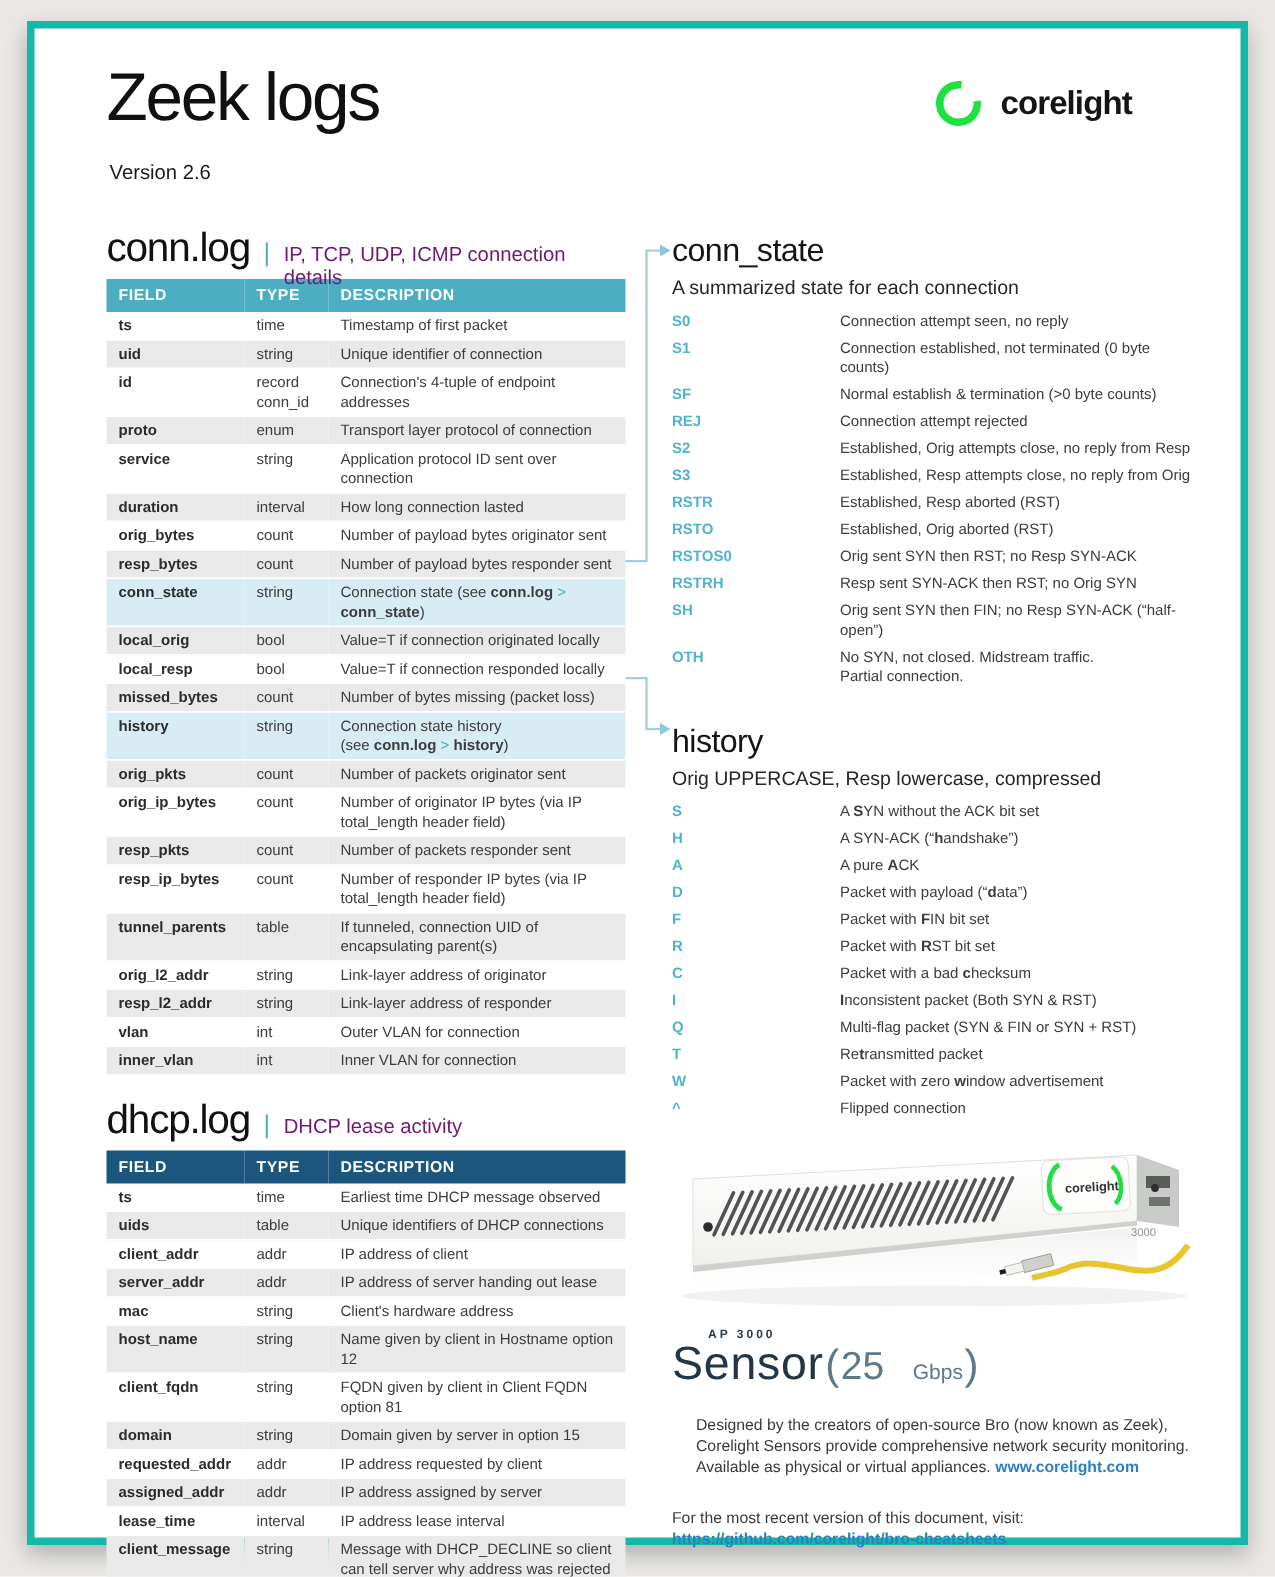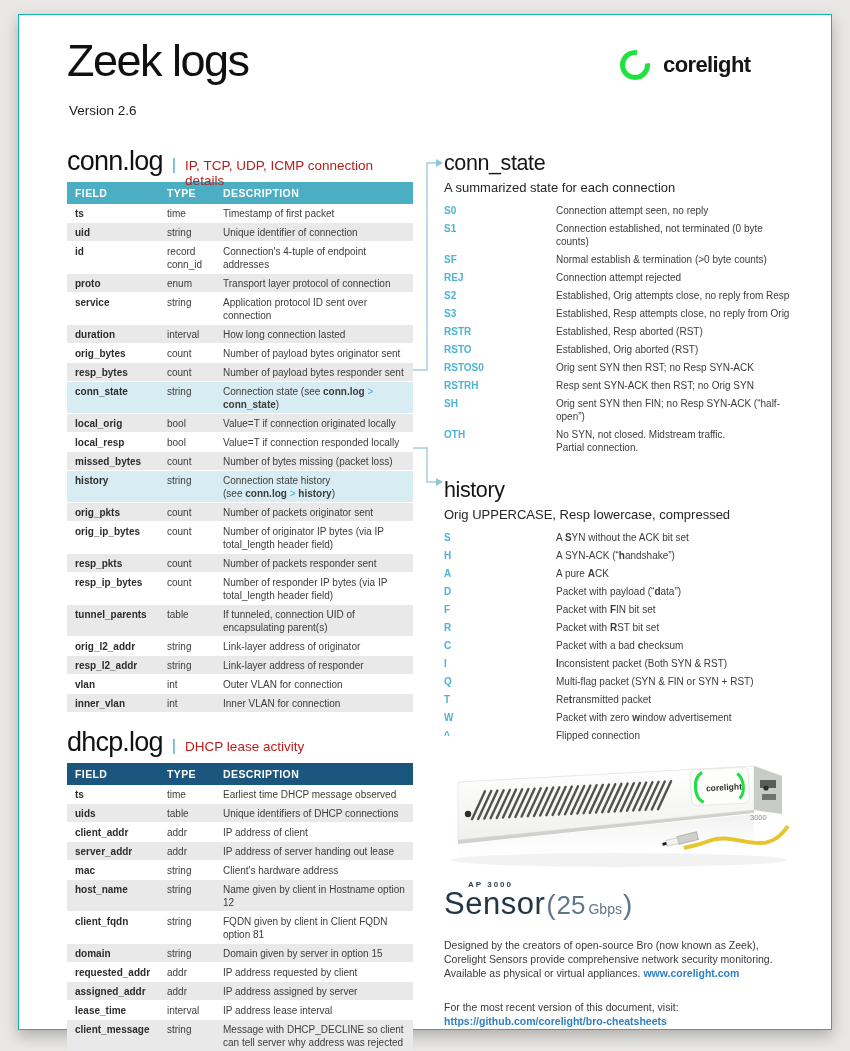--- a/index.html
+++ b/index.html
@@ -4,32 +4,32 @@
 <style>
   :root{
     --teal:#4BAEC3; --navy:#1A567D; --rowgray:#E9E9E9; --highlight:#D8ECF4;
     --code:#4FB3D1; --link:#2E7FC2; --green:#1FE23F; --connector:#A6CDE0;
     --sensor-navy:#233645; --gbps:#5F7889;
   }
   *{box-sizing:border-box;}
   html,body{margin:0;padding:0;}
   body{width:850px;height:1051px;background:#e9e8e5;font-family:"Liberation Sans",sans-serif;position:relative;overflow:hidden;}
   .page{position:absolute;left:18px;top:14px;width:814px;height:1016px;background:#fff;
-        border:1px solid #14b8a6;box-shadow:0 6px 14px rgba(0,0,0,.25);}
+        border:5px solid #14b8a6;box-shadow:0 6px 14px rgba(0,0,0,.25);}
   
   .title{position:absolute;left:48px;top:20px;margin:0;font-size:45px;font-weight:400;letter-spacing:-1.5px;color:#101010;}
   .version{position:absolute;left:50px;top:88px;font-size:13.5px;color:#1c1c1c;}
   .brand{position:absolute;left:598px;top:32px;display:flex;align-items:center;gap:10px;}
   .brand-name{font-size:22px;font-weight:bold;letter-spacing:-0.6px;color:#151515;}
   
   .col-left{position:absolute;left:48px;top:131px;width:346px;}
   .sec-head{display:flex;align-items:baseline;height:32px;}
   .sec-head h2{font-size:27px;font-weight:400;letter-spacing:-0.8px;color:#111;margin:0;line-height:31px;}
   .pipe{color:var(--teal);margin:0 9px;font-size:17px;font-weight:400;}
-  .tagline{font-size:13.5px;color:#b91c1c;}
+  .tagline{font-size:13.5px;color:#701a75;}
   .sec-head.second{margin-top:14px;}
   table.tbl{width:346px;border-collapse:collapse;margin-top:4px;table-layout:fixed;}
   .tbl th{text-align:left;font-size:10.5px;color:#fff;padding:5px 8px;letter-spacing:.4px;line-height:12px;}
   .tbl.teal th{background:var(--teal);}
   .tbl.navy th{background:var(--navy);}
   .tbl td{font-size:10px;color:#3c3c3c;padding:2.5px 8px;vertical-align:top;line-height:13px;border-bottom:1px solid #fff;}
   .tbl td.f{font-weight:bold;color:#2c2c2c;}
   .tbl td.t{white-space:pre-line;}
   .tbl tr.g{background:var(--rowgray);}
   .tbl tr.hl{background:var(--highlight);}
@@ -44,22 +44,22 @@
   .dl-code{width:112px;flex:none;font-weight:bold;color:var(--code);font-size:10px;}
   .dl-desc{font-size:10px;color:#3c3c3c;}
   
   .device{margin-top:12px;width:350px;height:118px;}
   .sensor-label{position:relative;padding-top:8px;height:46px;}
   .ap{position:absolute;top:2px;left:24px;font-size:8px;font-weight:bold;letter-spacing:2px;color:#2b3a4a;}
   .sensor-row{display:flex;align-items:baseline;}
   .sensor-word{font-size:31px;color:var(--sensor-navy);letter-spacing:.5px;}
   .paren{font-size:28px;font-weight:300;color:var(--gbps);margin:0 1px;}
   .num{font-size:26px;color:var(--gbps);}
-  .unit{font-size:14px;color:var(--gbps);margin-left:3px;}
-  .blurb{margin:14px 0 0;font-size:10.5px;line-height:14px;color:#3a3a3a;width:344px;}
+  .unit{font-size:14px;color:var(--gbps);margin-left:19px;}
+  .blurb{margin:14px 16px 0;font-size:10.5px;line-height:14px;color:#3a3a3a;width:344px;}
   .blurb a,.footnote a{color:var(--link);font-weight:bold;text-decoration:none;}
   .footnote{margin:20px 0 0;font-size:10.5px;line-height:14px;color:#3a3a3a;}
   .footnote a{display:block;}
   
   .connectors{position:absolute;left:0;top:0;width:814px;height:1016px;pointer-events:none;}
 </style>
 </head>
 <body>
 
 <div class="page">

